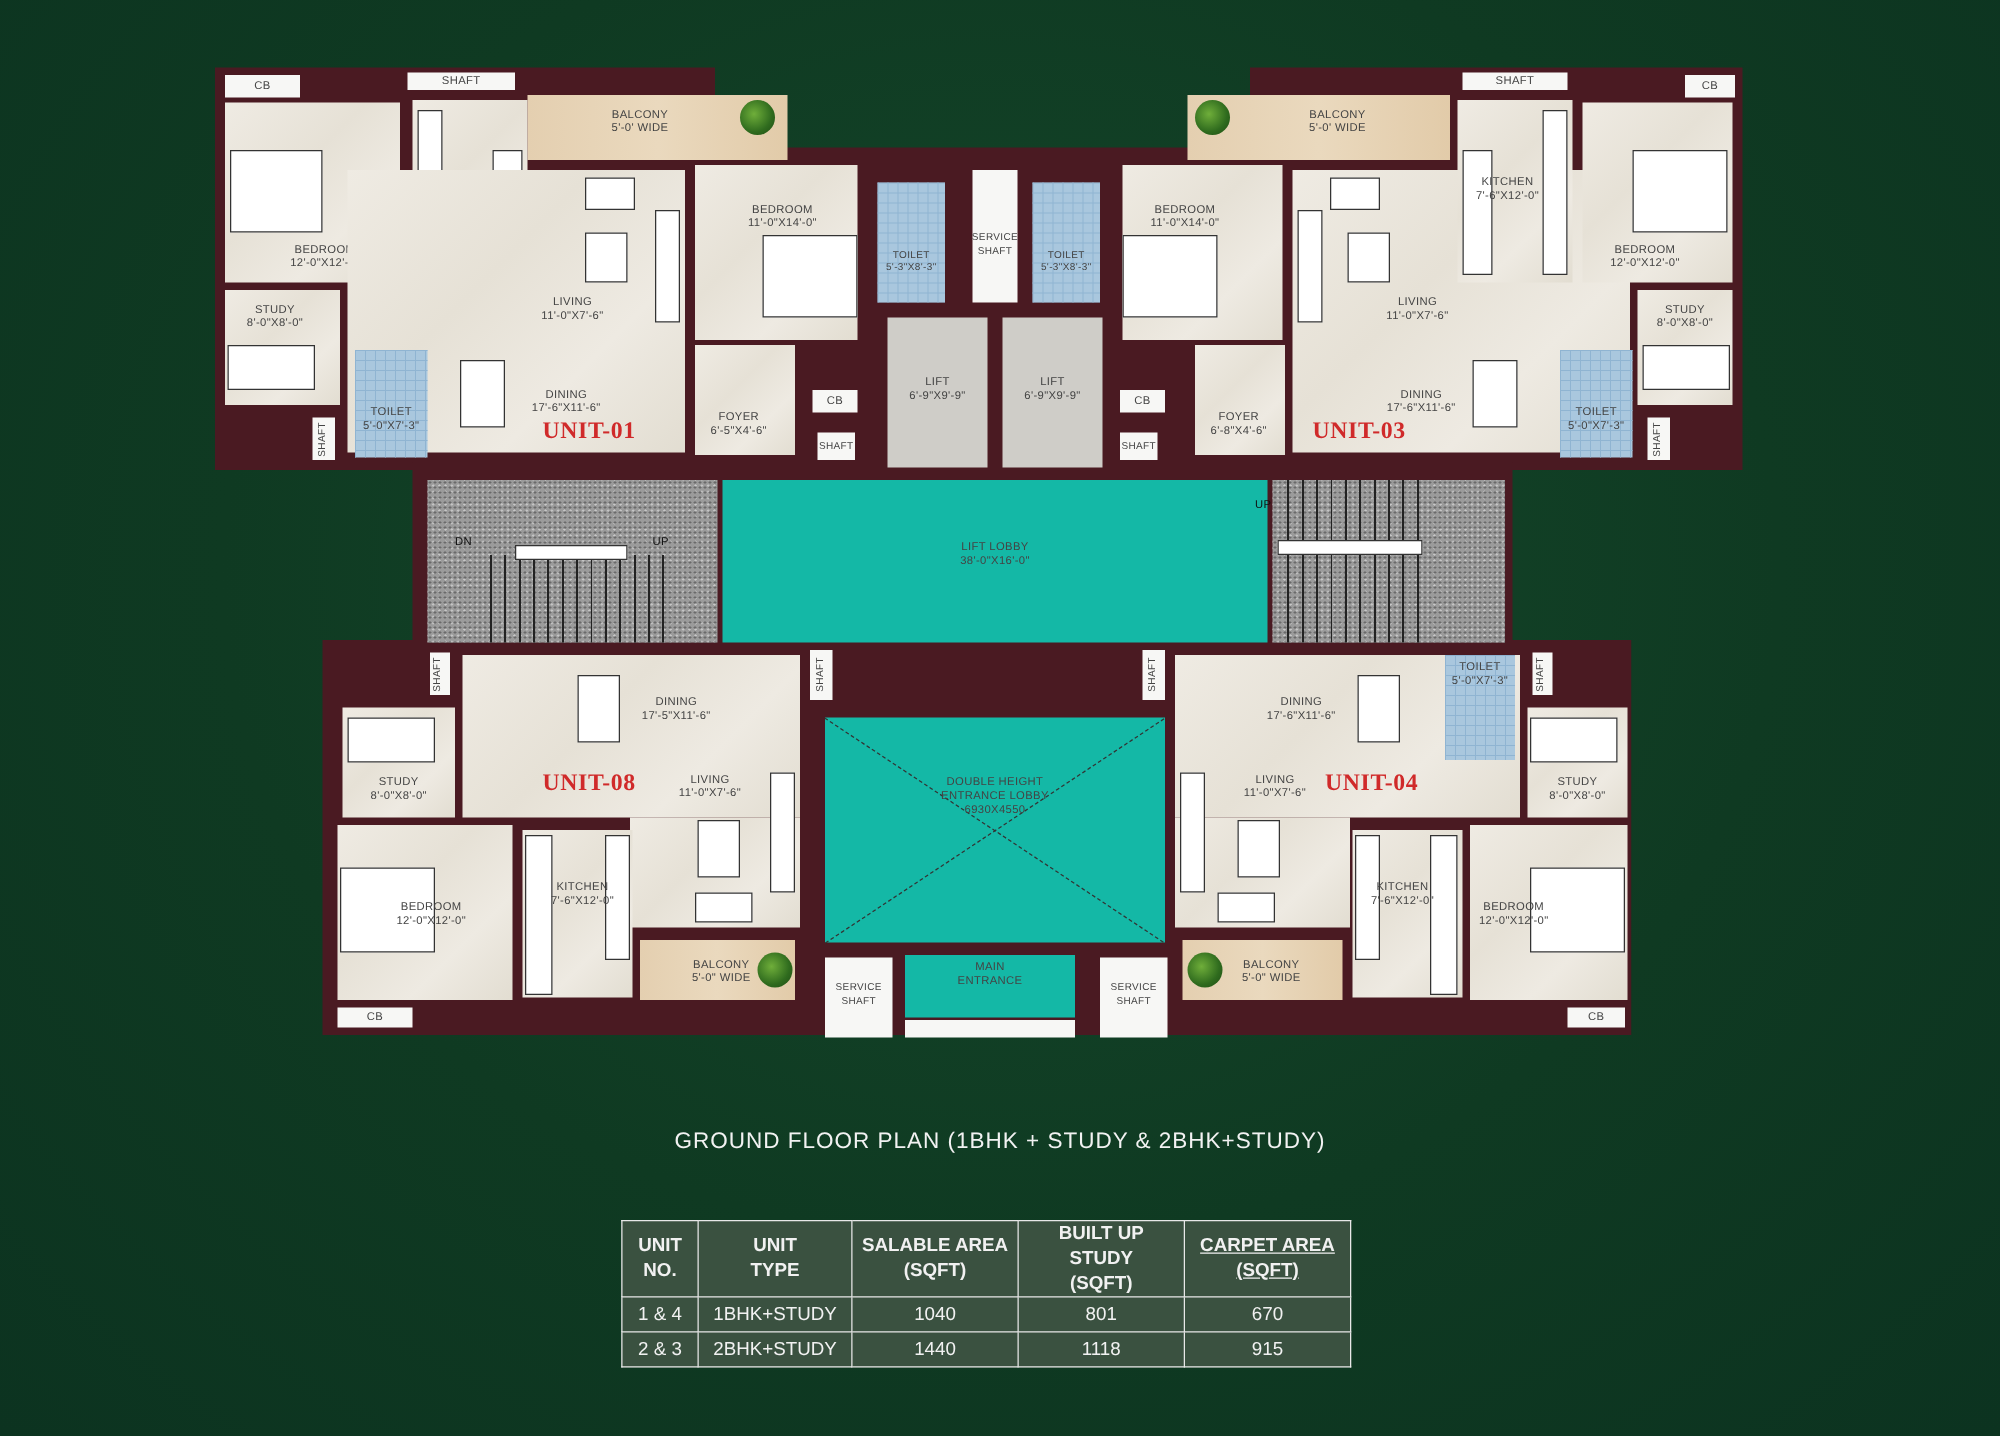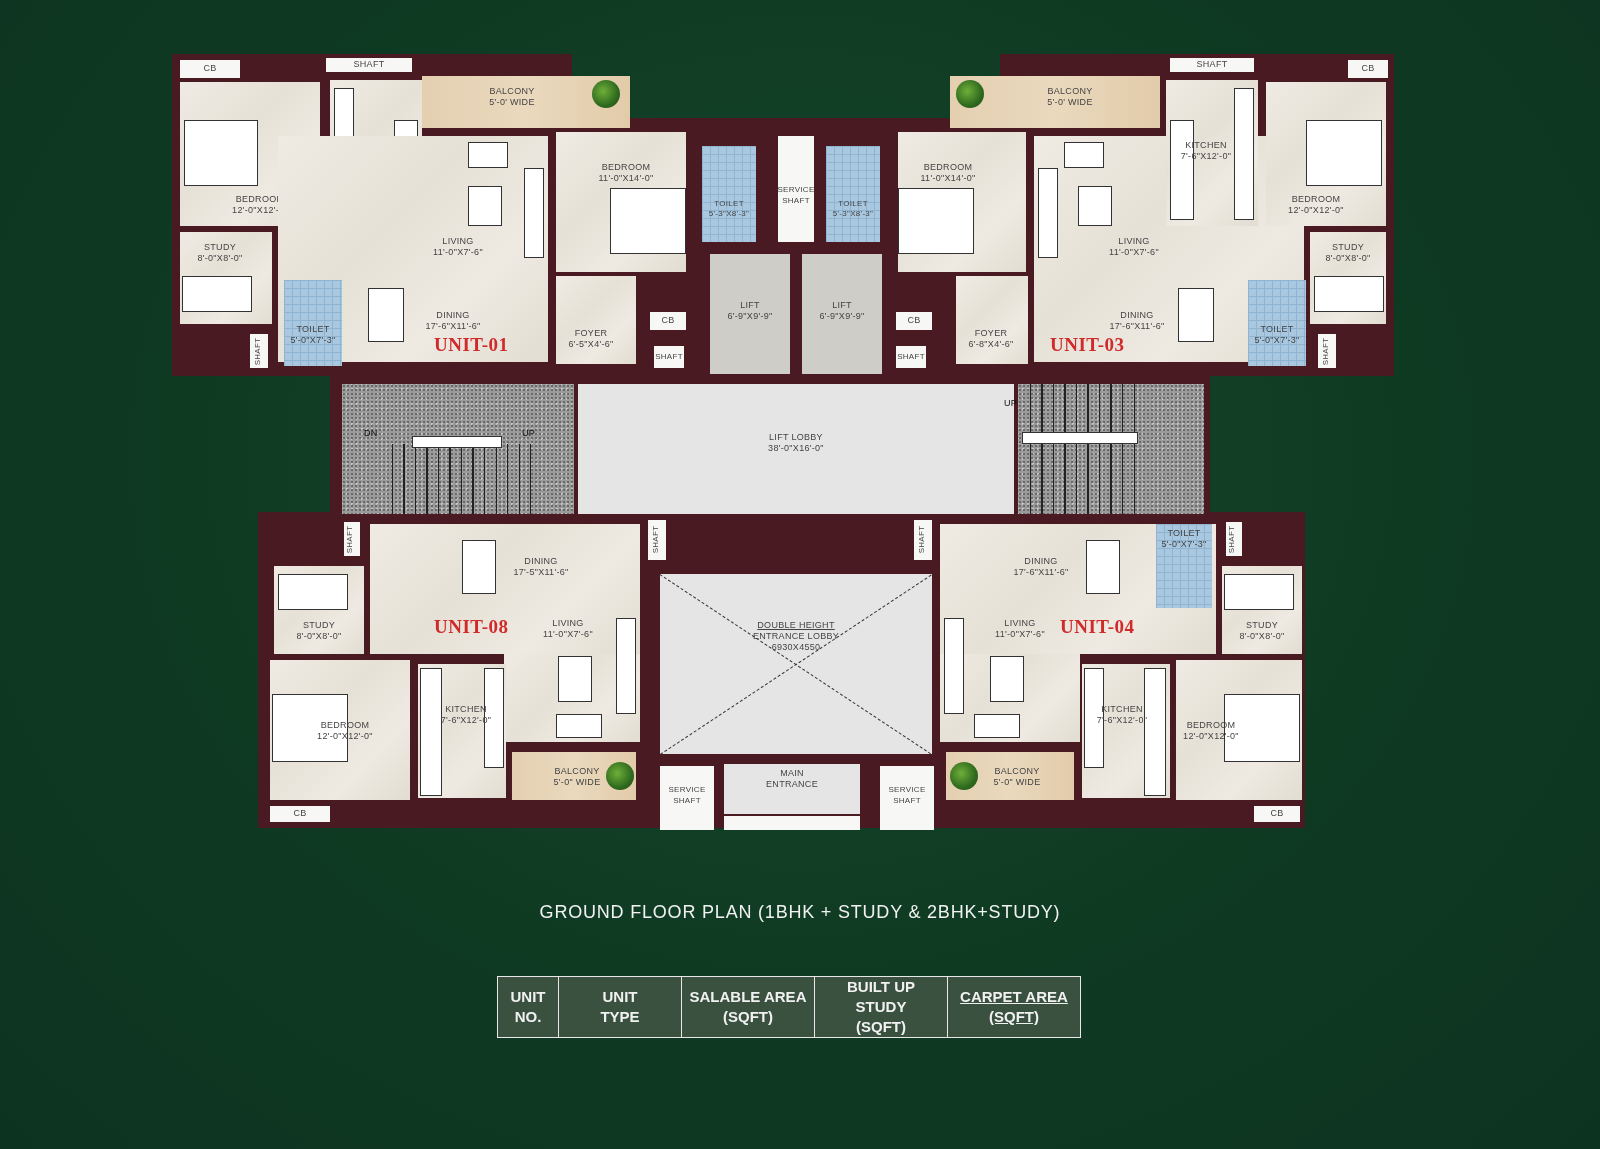--- a/index.html
+++ b/index.html
@@ -3,21 +3,21 @@
 <meta charset="utf-8">
 <style>
   html,body{margin:0;padding:0;}
   body{width:1600px;height:1149px;background:#0f3a22;position:relative;overflow:hidden;font-family:"Liberation Sans",sans-serif;}
   .bg{position:absolute;inset:0;background:radial-gradient(ellipse at 50% 40%,#15482b 0%,#0f3a22 55%,#0c3320 100%);}
   .wall{position:absolute;background:#4a1a22;}
   .room{position:absolute;background:#ece8df;box-sizing:border-box;}
   .room.marble{background:linear-gradient(135deg,#efebe3 0%,#e6e1d6 40%,#eeeae2 70%,#e2ddd1 100%);}
   .room.tile{background-color:#a9c7de;background-image:linear-gradient(#8fb4d2 1px,transparent 1px),linear-gradient(90deg,#8fb4d2 1px,transparent 1px);background-size:8px 8px;}
   .room.balcony{background:linear-gradient(90deg,#e4cfb0,#ead9be,#e2cba9);}
-  .room.lobby{background:#e5e5e5;padding-left:16px;}
+  .room.lobby{background:#14b8a6;padding-left:16px;}
   .room.lift{background:#cfcdc8;}
   .room.white{background:#f7f7f5;}
   .room.stair{background-color:#9b9b9b;background-image:radial-gradient(#6a6a6a 1px,transparent 1px),radial-gradient(#c8c8c8 1px,transparent 1px);background-size:4px 4px,5px 5px;background-position:0 0,2px 2px;}
   .lbl{position:absolute;font-size:9px;color:#444;text-align:center;line-height:11px;letter-spacing:.3px;white-space:nowrap;}
   .unit{position:absolute;font-family:"Liberation Serif",serif;font-weight:bold;font-size:19px;color:#d02a2a;letter-spacing:.5px;}
   .furn{position:absolute;background:#fff;border:1.5px solid #333;box-sizing:border-box;}
   .tree{position:absolute;width:28px;height:28px;border-radius:50%;background:radial-gradient(circle at 40% 40%,#6fae3a,#2f6b1e 60%,#1d4a12);}
   .xline{position:absolute;border-top:1.5px dashed #333;transform-origin:0 0;}
   .title{position:absolute;left:0;width:1600px;top:902px;text-align:center;color:#f2f2f2;font-size:18px;letter-spacing:.8px;}
   table.area{position:absolute;left:497px;top:976px;border-collapse:collapse;color:#f1f1f1;background:#3a5140;font-size:15px;}
@@ -243,21 +243,21 @@
   <div class="room white" style="left:270px;top:806px;width:60px;height:16px;">
       <div class="lbl" style="left:0;width:60px;top:2px;">CB</div>
     </div>
   <div class="room white" style="left:648px;top:520px;width:18px;height:40px;">
       <div class="lbl" style="left:-6px;top:14px;transform:rotate(-90deg);font-size:8px;">SHAFT</div>
     </div>
 
   <div class="room lobby" style="left:660px;top:574px;width:272px;height:180px;">
     <div class="xline" style="left:0;top:0;width:325px;transform:rotate(33.5deg);"></div>
     <div class="xline" style="left:0;top:180px;width:325px;transform:rotate(-33.5deg);"></div>
-    <div class="lbl" style="left:86px;width:100px;top:46px;text-decoration:underline;">DOUBLE HEIGHT</div>
+    <div class="lbl" style="left:86px;width:100px;top:46px;">DOUBLE HEIGHT</div>
     <div class="lbl" style="left:86px;width:100px;top:57px;">ENTRANCE LOBBY</div>
     <div class="lbl" style="left:86px;width:100px;top:68px;">6930X4550</div>
   </div>
   <div class="room lobby" style="left:724px;top:764px;width:136px;height:50px;">
     <div class="lbl" style="left:0;width:136px;top:4px;">MAIN</div>
     <div class="lbl" style="left:0;width:136px;top:15px;">ENTRANCE</div>
   </div>
   <div class="room white" style="left:660px;top:766px;width:54px;height:64px;">
       <div class="lbl" style="left:0;width:54px;top:18px;white-space:normal;font-size:8px;">SERVICE SHAFT</div>
     </div>
@@ -321,14 +321,28 @@
   <thead>
     <tr>
       <th style="width:48px;"><span>UNIT</span><br><span>NO.</span></th>
       <th style="width:110px;"><span>UNIT</span><br><span>TYPE</span></th>
       <th style="width:120px;"><span>SALABLE AREA</span><br><span>(SQFT)</span></th>
       <th style="width:120px;"><span>BUILT UP STUDY</span><br><span>(SQFT)</span></th>
       <th style="width:120px;text-decoration:underline;"><span>CARPET AREA</span><br><span>(SQFT)</span></th>
     </tr>
   </thead>
   <tbody>
+    <tr>
+      <td>1 &amp; 4</td>
+      <td>1BHK+STUDY</td>
+      <td>1040</td>
+      <td>801</td>
+      <td>670</td>
+    </tr>
+    <tr>
+      <td>2 &amp; 3</td>
+      <td>2BHK+STUDY</td>
+      <td>1440</td>
+      <td>1118</td>
+      <td>915</td>
+    </tr>
   </tbody>
 </table>
 
 </body></html>

